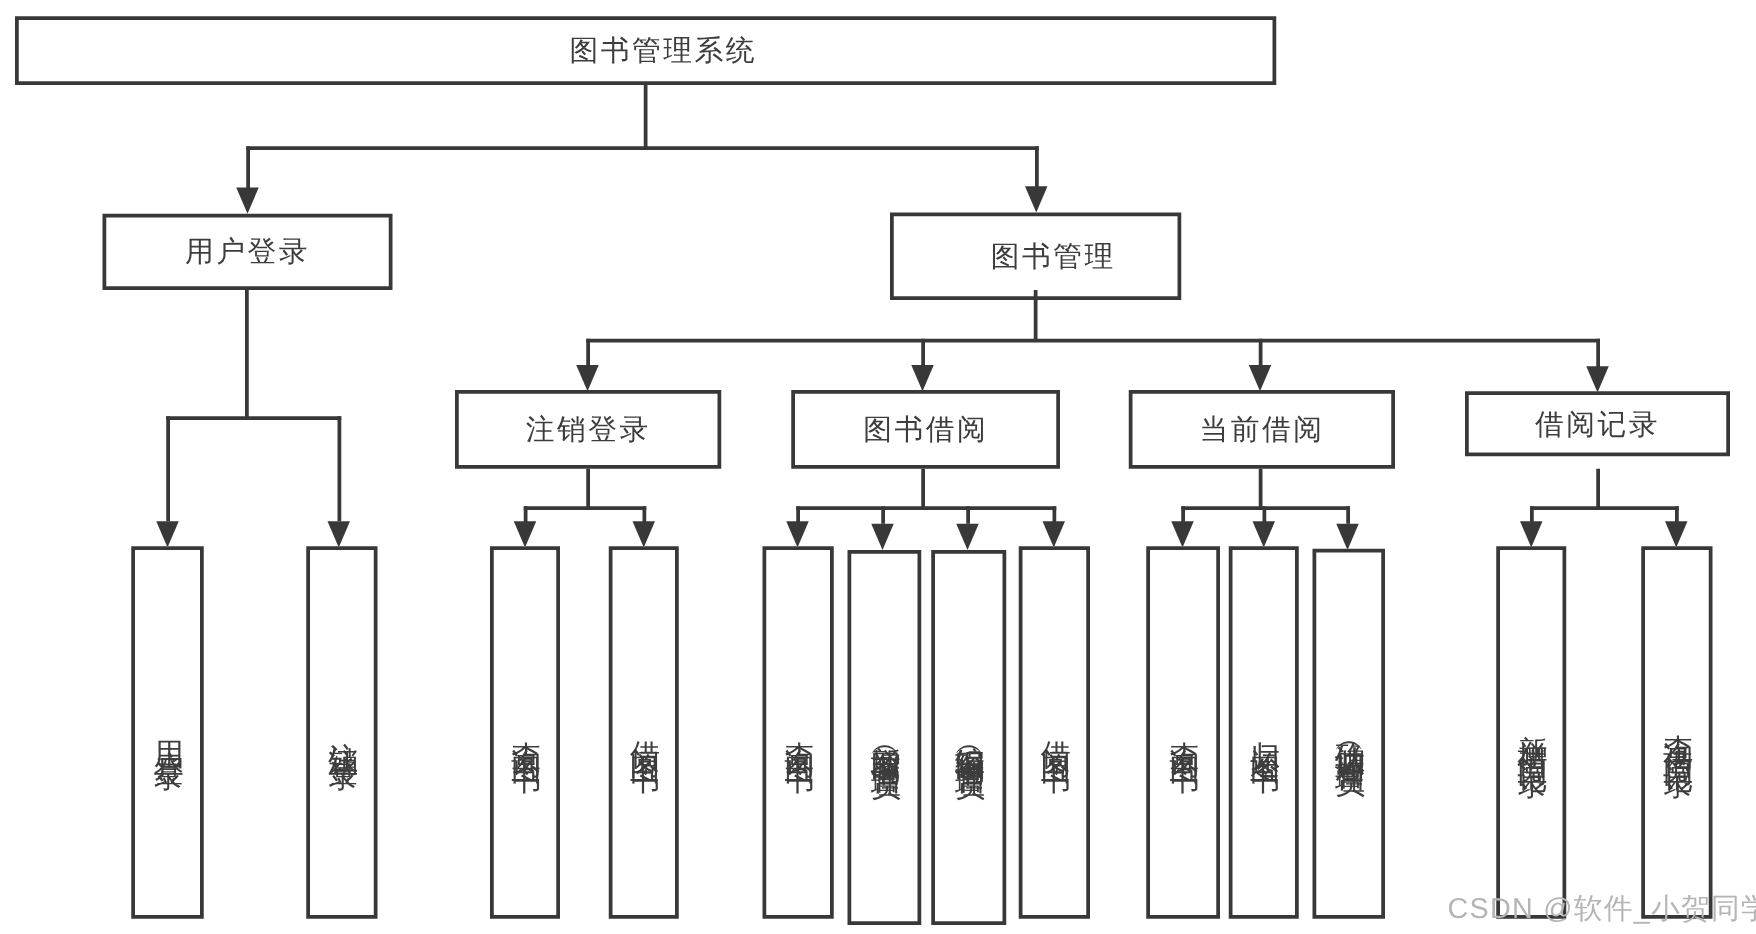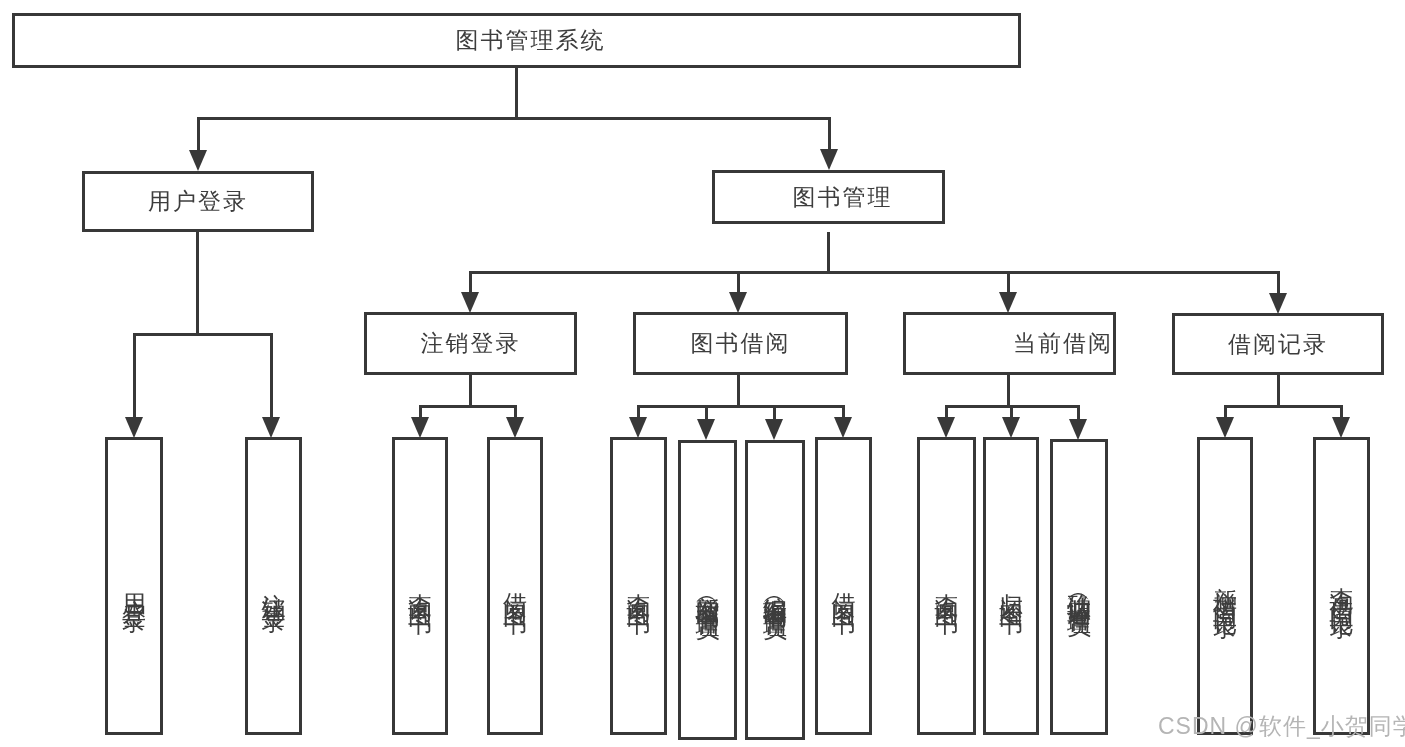--- a/index.html
+++ b/index.html
@@ -89,21 +89,21 @@
   <div class="lv" style="left:515px; top:66px; height:53px;"></div>
   <div class="lh" style="left:197px; top:117px; width:634px;"></div>
   <div class="lv" style="left:197px; top:117px; height:36px;"></div>
   <div class="arrow" style="left:189px; top:150px;"></div>
   <div class="lv" style="left:828px; top:117px; height:36px;"></div>
   <div class="arrow" style="left:820px; top:149px;"></div>
 
   <div class="hbox" style="left:82px; top:171px; width:232px; height:61px;">
     <span>用户登录</span>
   </div>
-  <div class="hbox" style="left:712px; top:170px; width:233px; height:54px;padding-left:28px;">
+  <div class="hbox" style="left:712px; top:170px; width:233px; height:70px;padding-left:28px;">
     <span>图书管理</span>
   </div>
 
   <div class="lv" style="left:196px; top:232px; height:103px;"></div>
   <div class="lh" style="left:133px; top:333px; width:140px;"></div>
   <div class="lv" style="left:133px; top:333px; height:84px;"></div>
   <div class="arrow" style="left:125px; top:417px;"></div>
   <div class="lv" style="left:270px; top:333px; height:84px;"></div>
   <div class="arrow" style="left:262px; top:417px;"></div>
 
@@ -117,24 +117,24 @@
   <div class="arrow" style="left:999px; top:292px;"></div>
   <div class="lv" style="left:1277px; top:271px; height:23px;"></div>
   <div class="arrow" style="left:1269px; top:293px;"></div>
 
   <div class="hbox" style="left:364px; top:312px; width:213px; height:63px;">
     <span>注销登录</span>
   </div>
   <div class="hbox" style="left:633px; top:312px; width:215px; height:63px;">
     <span>图书借阅</span>
   </div>
-  <div class="hbox" style="left:903px; top:312px; width:213px; height:63px;justify-content:flex-end;">
+  <div class="hbox" style="left:903px; top:312px; width:213px; height:63px;">
     <span>当前借阅</span>
   </div>
-  <div class="hbox" style="left:1172px; top:313px; width:212px; height:62px;justify-content:center;">
+  <div class="hbox" style="left:1172px; top:313px; width:212px; height:52px;justify-content:center;">
     <span>借阅记录</span>
   </div>
 
   <div class="lv" style="left:469px; top:375px; height:33px;"></div>
   <div class="lh" style="left:419px; top:405px; width:98px;"></div>
   <div class="lv" style="left:419px; top:405px; height:14px;"></div>
   <div class="arrow" style="left:411px; top:417px;"></div>
   <div class="lv" style="left:514px; top:405px; height:14px;"></div>
   <div class="arrow" style="left:506px; top:417px;"></div>
 

